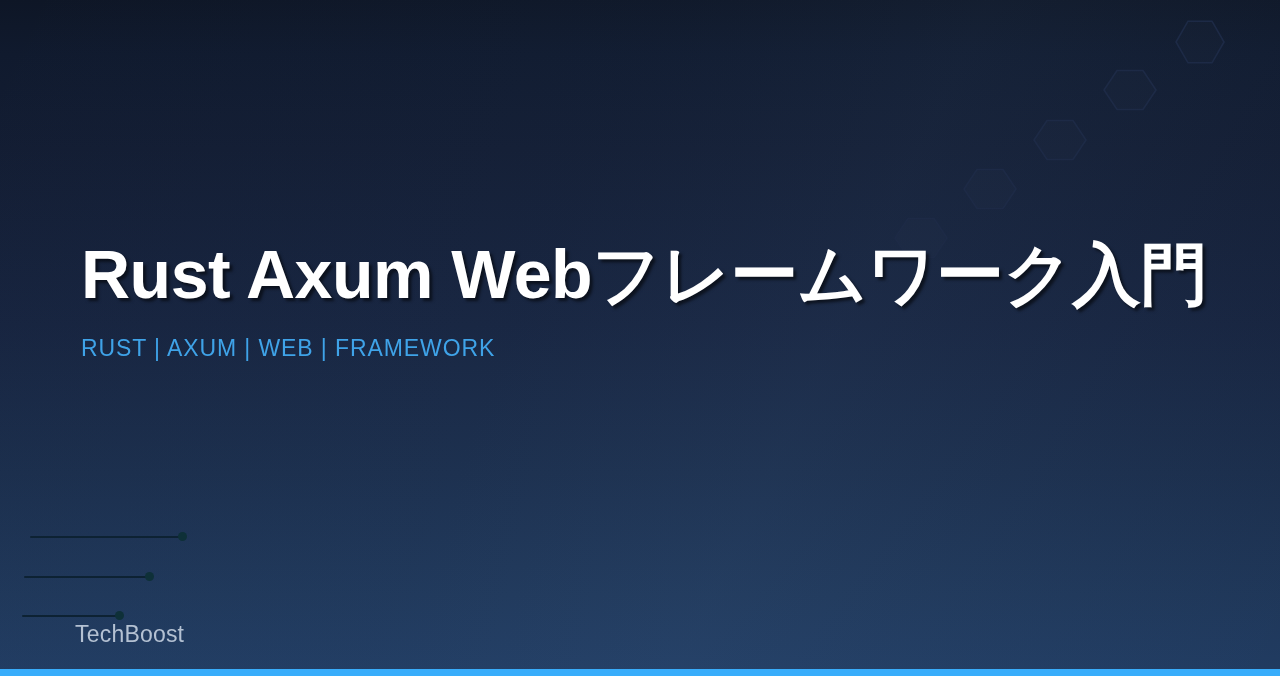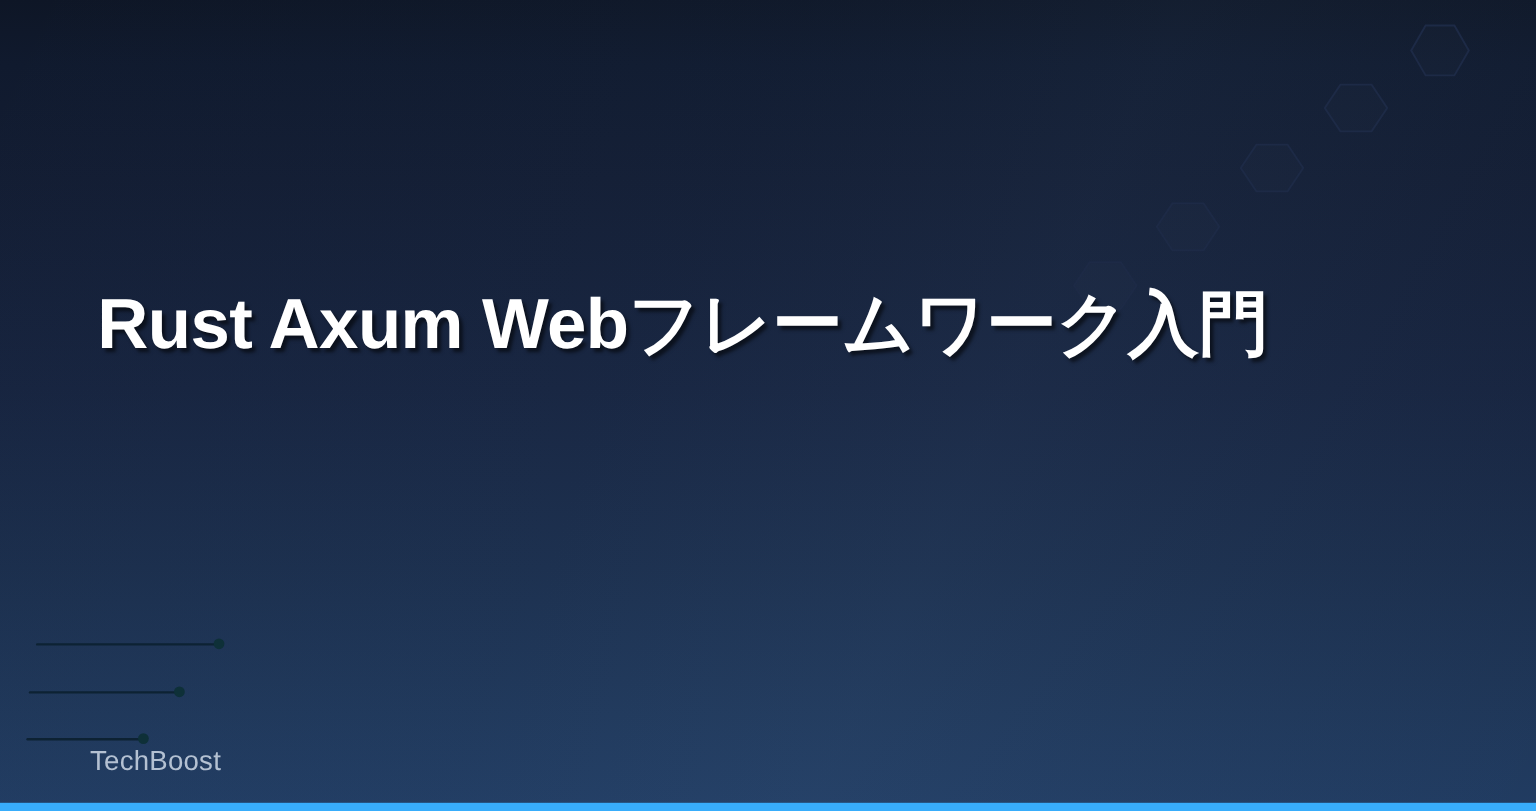--- a/index.html
+++ b/index.html
@@ -56,21 +56,21 @@
 
   
   #title-block {
     position: absolute;
     left: 81px;
     top: 240px;
     width: 1120px;
   }
   #page-title {
     margin: 0;
-    font-size: 59px;
+    font-size: 68px;
     font-weight: bold;
     line-height: 1.02;
     color: #ffffff;
     letter-spacing: -0.5px;
     text-shadow: 3px 3px 3px rgba(0,0,0,0.55);
     white-space: nowrap;
   }
   #page-subtitle {
     margin: 0;
     padding-top: 26px;
@@ -136,20 +136,21 @@
       <polygon class="hex" points="1224,42 1212,62.8 1188,62.8 1176,42 1188,21.2 1212,21.2"></polygon>
       <polygon class="hex" points="1156,90 1143,109.5 1117,109.5 1104,90 1117,70.5 1143,70.5"></polygon>
       <polygon class="hex" points="1086,140 1073,159.5 1047,159.5 1034,140 1047,120.5 1073,120.5"></polygon>
       <polygon class="hex" points="1016,189 1003,208.5 977,208.5 964,189 977,169.5 1003,169.5"></polygon>
       <polygon class="hex" points="947,238 934,257.5 908,257.5 895,238 908,218.5 934,218.5"></polygon>
     </svg>
   </div>
 
   <div id="title-block">
     <h1 id="page-title">Rust Axum Webフレームワーク入門</h1>
+    <div id="page-subtitle">RUST | AXUM | WEB | FRAMEWORK</div>
   </div>
 
   <div id="deco-lines">
     <div class="deco-line" style="left:30px; top:536px; width:151px;"></div>
     <div class="deco-dot" style="left:178px; top:532px;"></div>
 
     <div class="deco-line" style="left:24px; top:576px; width:123px;"></div>
     <div class="deco-dot" style="left:145px; top:572px;"></div>
 
     <div class="deco-line" style="left:22px; top:615px; width:95px;"></div>

